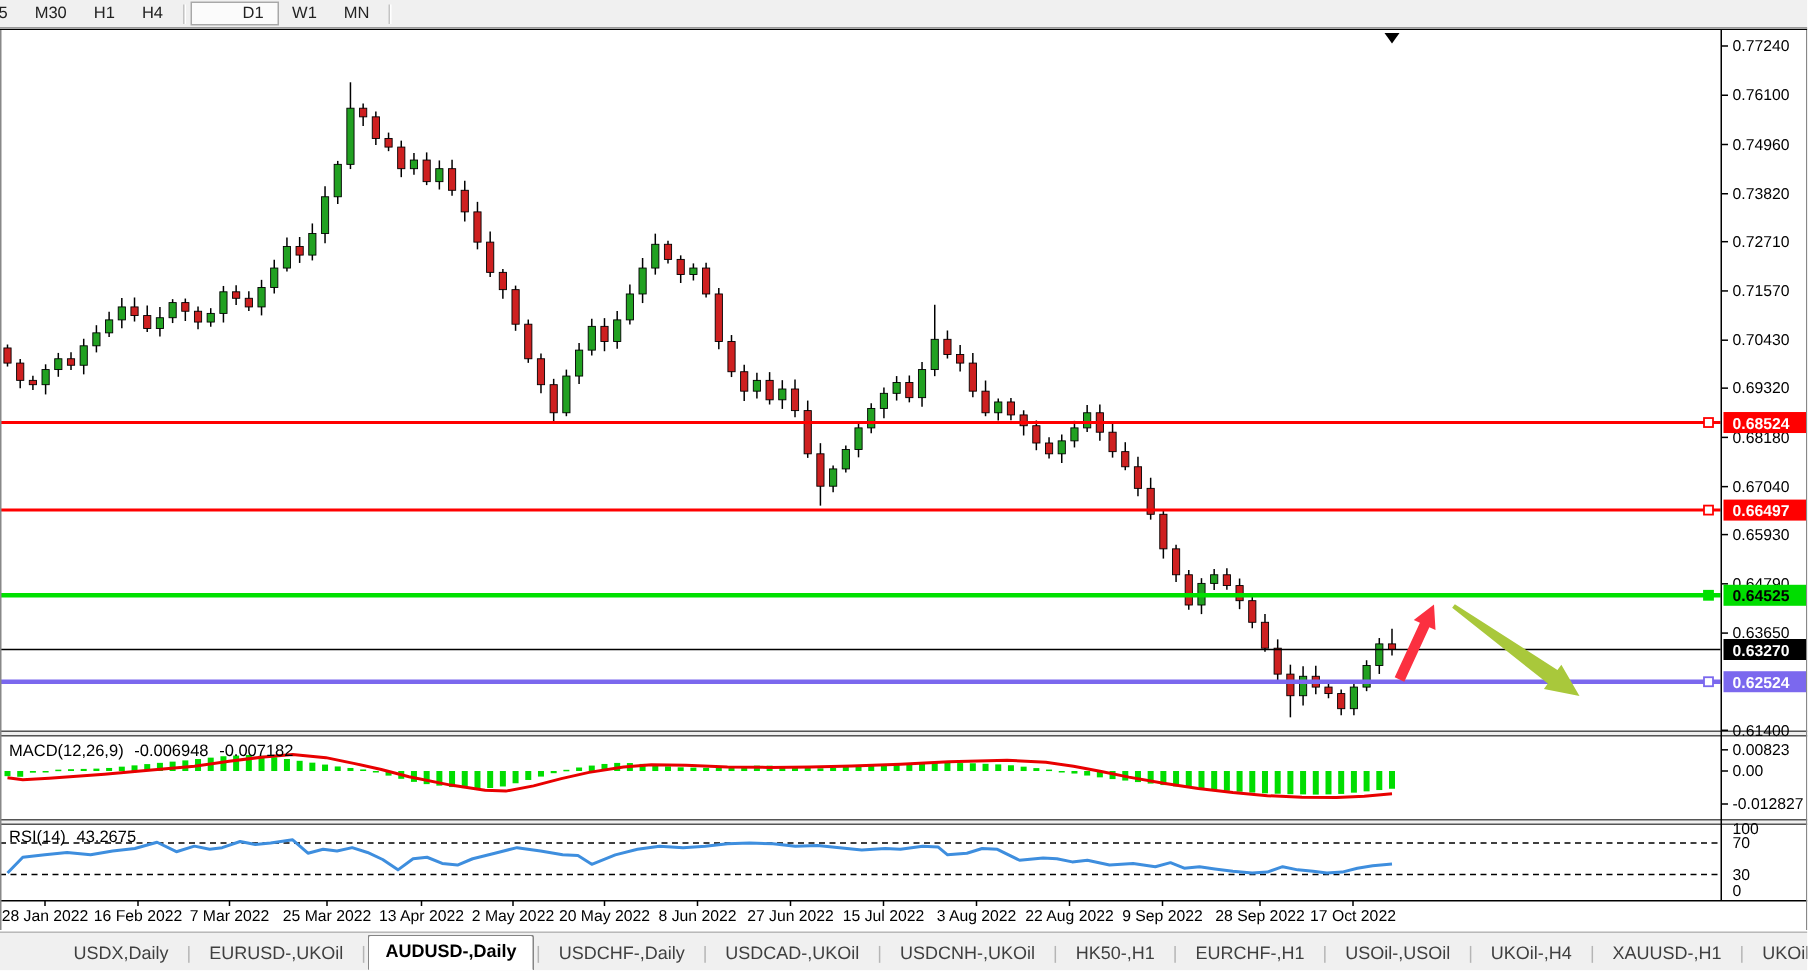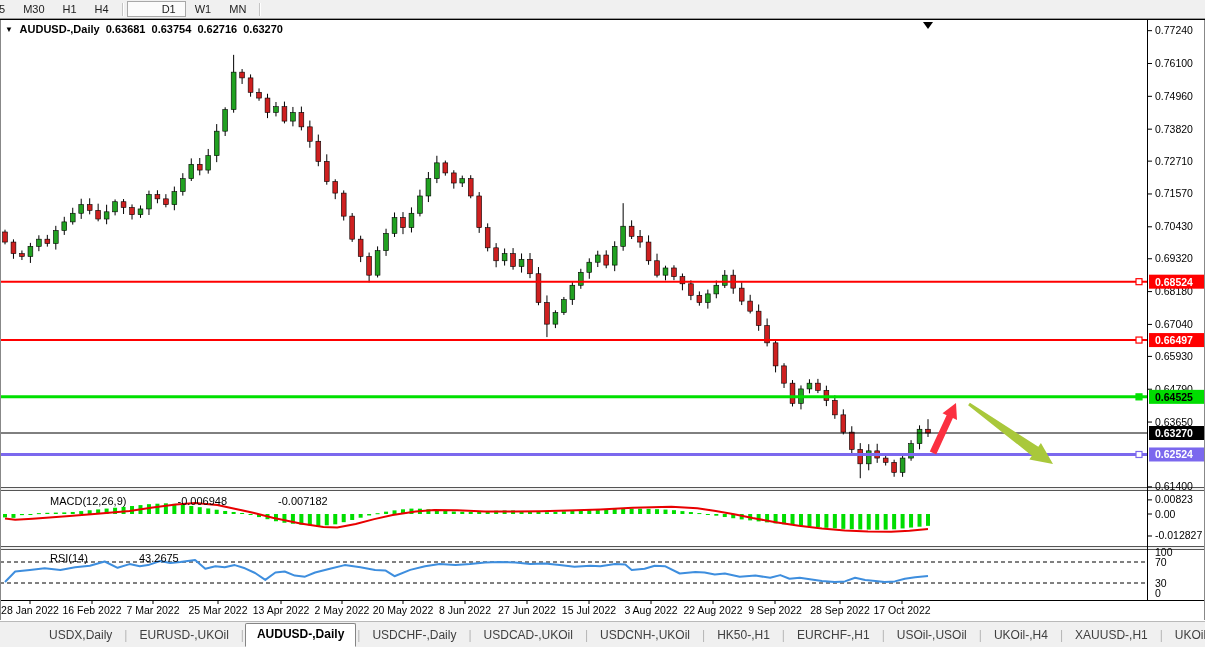--- a/index.html
+++ b/index.html
@@ -15,21 +15,21 @@
   .tf-sep{width:1px;height:13px;background:#c4c4c4;margin:0 4px;box-shadow:1px 0 0 #fff;}
   
   #chart-svg{position:absolute;top:0;left:0;z-index:1;}
   
   .overlay{position:absolute;z-index:2;font-size:11px;color:#000;white-space:nowrap;}
   #title-overlay{left:5px;top:23px;font-weight:700;}
   #title-overlay .arrow{font-size:8px;vertical-align:1px;margin-right:4px;}
   #title-overlay span{margin-right:3px;}
   #macd-overlay{left:6px;top:495px;}
   #rsi-overlay{left:6px;top:552px;}
-  #macd-overlay span,#rsi-overlay span{margin-right:4px;margin-left:44px;}
+  #macd-overlay span,#rsi-overlay span{margin-right:4px;}
   
   #tabbar{position:absolute;left:0;bottom:0;width:1205px;height:26px;background:#f0f0f0;
           border-top:1px solid #b9b9b9;display:flex;align-items:center;z-index:3;
           font-size:12px;color:#3f3f3f;box-sizing:border-box;padding-left:38px;}
   .tab{padding:4px 11px;cursor:default;white-space:nowrap;}
   .tab.active{background:#fff;border:1px solid #858585;border-bottom:1px solid #fff;
               font-weight:700;color:#000;padding:3px 11px 5px;border-radius:2px 2px 0 0;}
   .tab-sep{color:#b5b5b5;padding:0 1px;}
 </style>
 </head>
@@ -494,28 +494,20 @@
         <rect x="1149" y="426" width="55" height="14" fill="#000000"></rect>
         <text x="1155" y="437" font-size="10.5" fill="#ffffff" font-weight="600" font-family="&quot;Liberation Sans&quot;,sans-serif">0.63270</text>
         <rect x="1149" y="447.48480000000006" width="55" height="14" fill="#7b68ee"></rect>
         <text x="1155" y="458.48480000000006" font-size="10.5" fill="#ffffff" font-weight="600" font-family="&quot;Liberation Sans&quot;,sans-serif">0.62524</text>
       </g>
       <line x1="0" y1="19.5" x2="1205" y2="19.5" stroke="#000"></line>
       <line x1="0.5" y1="20" x2="0.5" y2="620" stroke="#888"></line>
       <line x1="1204.5" y1="20" x2="1204.5" y2="620" stroke="#888"></line>
     </svg>
 
-  <div id="title-overlay" class="overlay">
-    <span class="arrow">▼</span>
-    <span>AUDUSD-,Daily</span>
-    <span>0.63681</span>
-    <span>0.63754</span>
-    <span>0.62716</span>
-    <span>0.63270</span>
-  </div>
 
   <div id="macd-overlay" class="overlay">
     <span>MACD(12,26,9)</span>
     <span>-0.006948</span>
     <span>-0.007182</span>
   </div>
 
   <div id="rsi-overlay" class="overlay">
     <span>RSI(14)</span>
     <span>43.2675</span>

